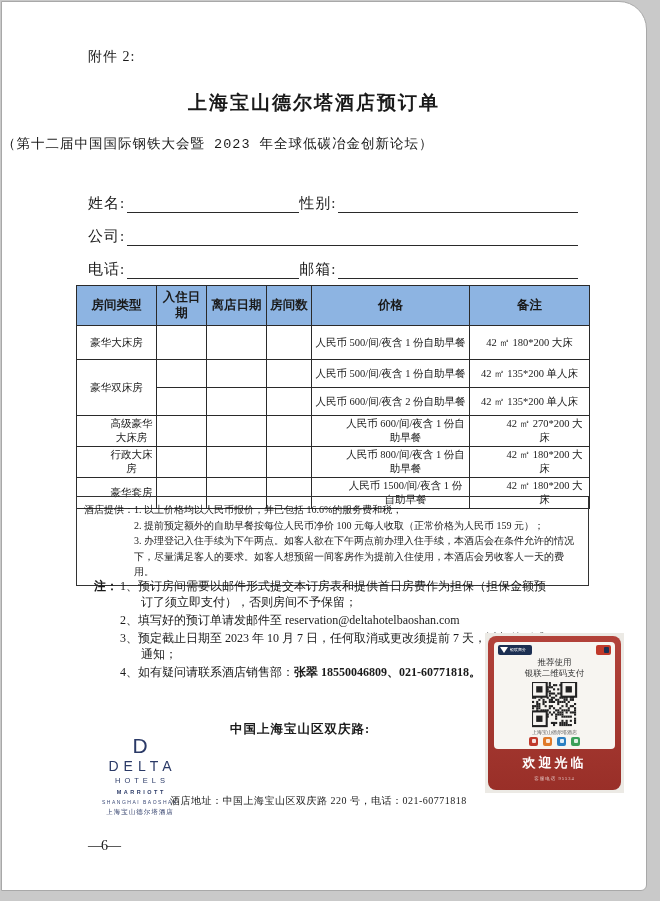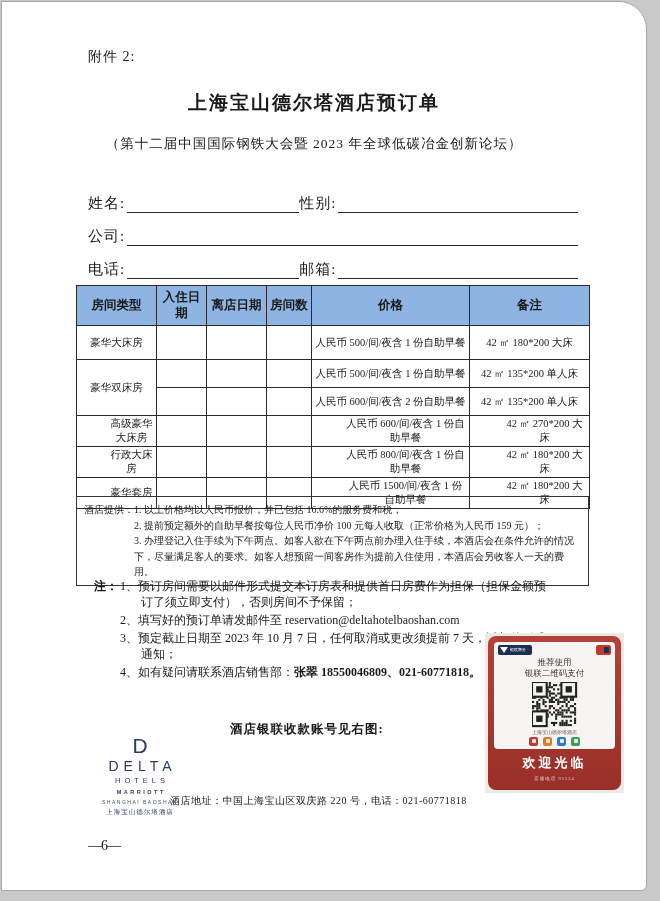--- a/index.html
+++ b/index.html
@@ -8,21 +8,21 @@
     font-family:"Liberation Serif","DejaVu Serif",serif;
     color:#1a1a1a;position:relative;overflow:hidden;
   }
   .page{
     position:absolute;left:1px;top:1px;width:644px;height:888px;
     background:#fff;border:1px solid #a8a8a8;
     border-radius:0 28px 6px 0;
   }
   .attachment{position:absolute;left:86px;top:46px;font-size:14px;letter-spacing:1px;}
   .title{position:absolute;left:0;right:20px;top:88px;text-align:center;font-size:19px;font-weight:bold;letter-spacing:2px;}
-  .subtitle{position:absolute;left:0;right:20px;top:133px;text-align:center;font-size:13.5px;letter-spacing:1px;}
+  .subtitle{position:absolute;left:0;right:20px;top:133px;text-align:left;font-size:13.5px;letter-spacing:1px;font-family:Liberation Mono, monospace;}
 
   
   .form{position:absolute;left:86px;top:178px;width:490px;font-size:15px;}
   .frow{display:flex;align-items:flex-end;height:33px;letter-spacing:1px;}
   .flabel{white-space:nowrap;padding-right:2px;}
   .fline{border-bottom:1px solid #2a2a2a;height:20px;}
   .fline.w1{width:172px;}
   .fline.w2{flex:1;}
   .fline.w3{flex:1;}
 
@@ -204,21 +204,21 @@
   <div class="notes">
     <span class="n-label">注：</span>
     <div class="n-items">
       <div>1、预订房间需要以邮件形式提交本订房表和提供首日房费作为担保（担保金额预订了须立即支付），否则房间不予保留；</div>
       <div>2、填写好的预订单请发邮件至 reservation@deltahotelbaoshan.com</div>
       <div>3、预定截止日期至 2023 年 10 月 7 日，任何取消或更改须提前 7 天，以邮件形式通知；</div>
       <div><span>4、如有疑问请联系酒店销售部：</span><span class="n-contact">张翠 18550046809、021-60771818。</span></div>
     </div>
   </div>
 
-  <div class="unionpay-note">酒店银联收款账号见右图:</div>
+  <div class="unionpay-note">中国上海宝山区双庆路:</div>
 
   <div class="qr-photo">
     <div class="qr-card">
       <div class="qr-panel">
         <div class="qr-logos">
           <span class="logo-ums">
               <span class="v"></span>
               <span class="txt">银联商务</span>
             </span>
           <span class="logo-up"></span>

